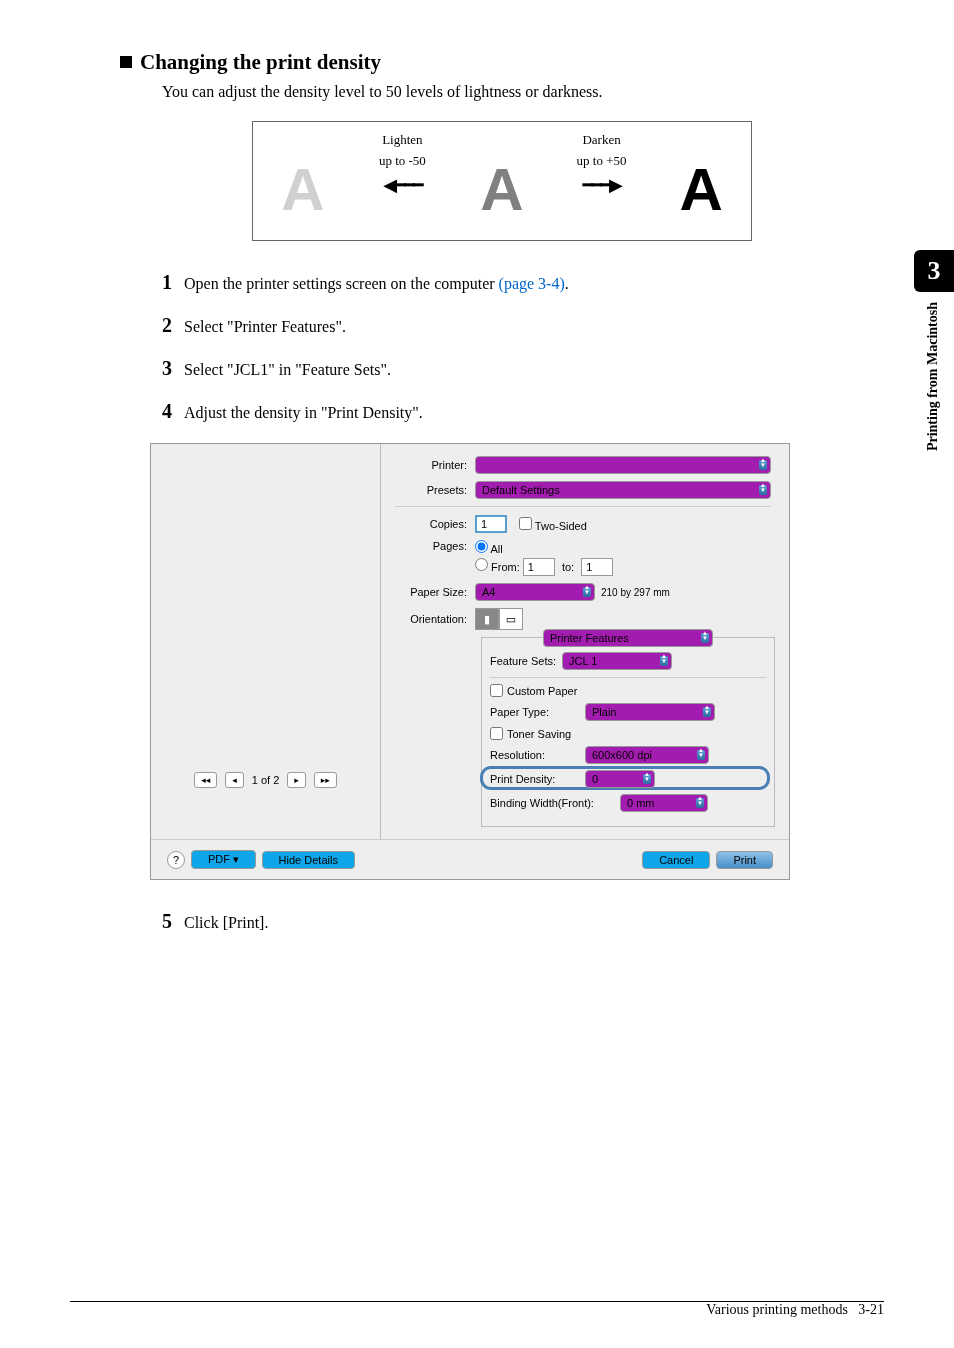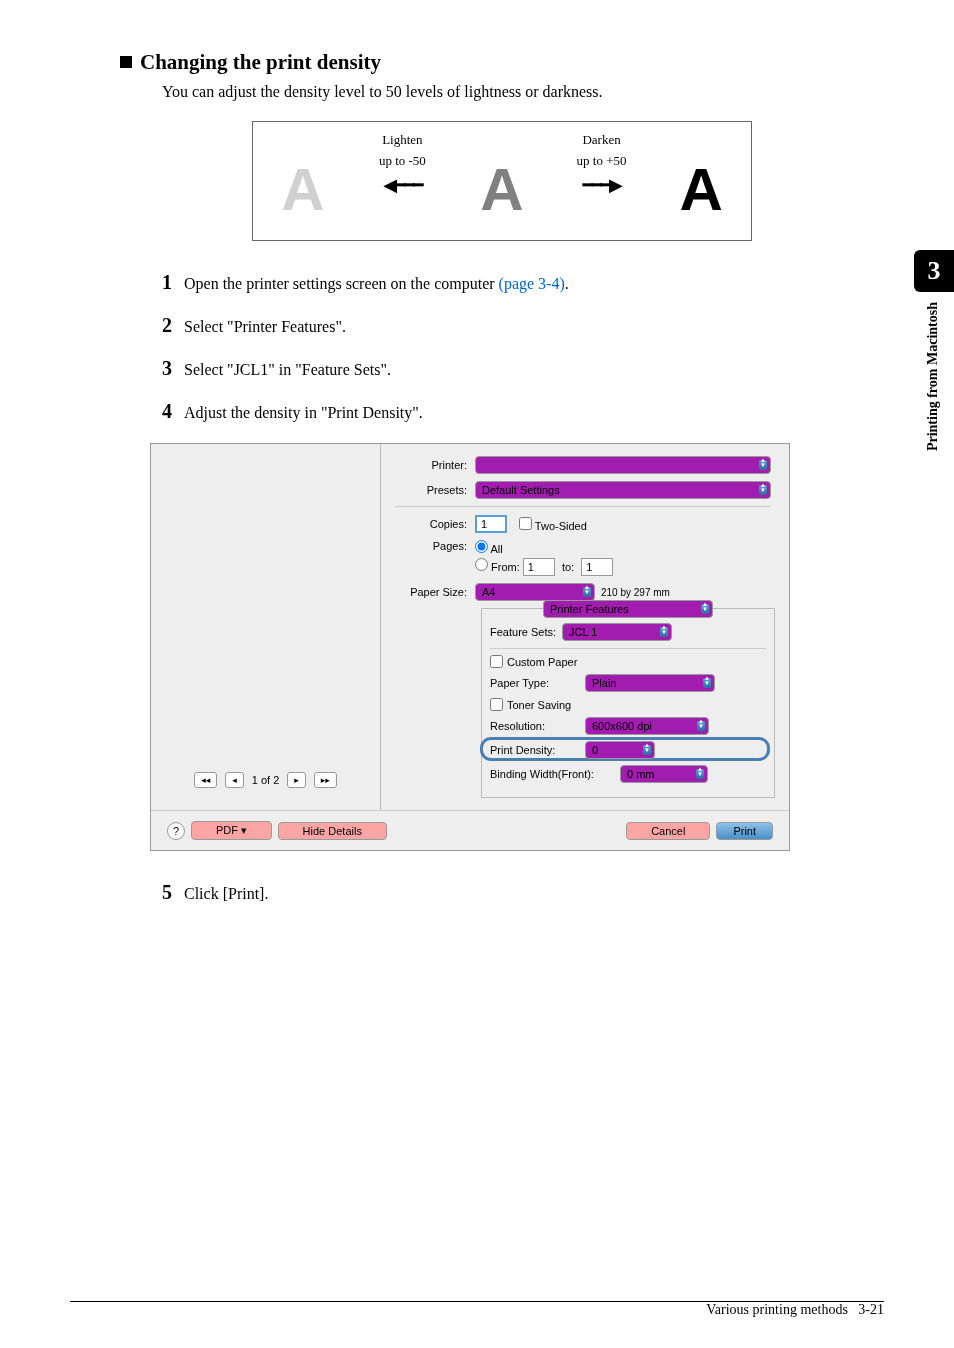--- a/index.html
+++ b/index.html
@@ -226,22 +226,22 @@
       height: 18px;
       display: flex;
       align-items: center;
       justify-content: center;
       background: #fff;
       font-size: 11px;
     }
     .mac-btn {
       border: 1px solid #999;
       border-radius: 4px;
-      background: #fca5a5;
-      padding: 2px 24px;
+      background: #0ea5e9;
+      padding: 2px 16px;
       font-size: 11px;
     }
     .mac-btn.primary {
       background: linear-gradient(#8ec1e8, #4a8fc7);
       color: #000;
       padding: 2px 16px;
     }
     .spacer { flex: 1; }
     
     
@@ -373,20 +373,25 @@
               <input class="num-input" value="1" style="">
               <span style="margin:0 4px">to:</span>
               <input class="num-input" value="1" style="">
             </div>
           </div>
         </div>
         <div class="row">
           <span class="row-label">Paper Size:</span>
           <span class="mac-select" style="width:120px"><span>A4</span><span class="arrows">▲<br>▼</span></span>
           <span style="margin-left:6px;font-size:10px">210 by 297 mm</span>
+        </div>
+        <div class="row">
+          <span class="row-label">Orientation:</span>
+          <span class="orientation-btn active">▮</span>
+            <span class="orientation-btn">▭</span>
         </div>
 
         <div class="feature-box">
           <span class="feature-tab mac-select" style="width:170px"><span>Printer Features</span><span class="arrows">▲<br>▼</span></span>
           <div class="row" style="justify-content:flex-start;margin-top:6px">
             <span style="margin-right:6px">Feature Sets:</span>
             <span class="mac-select" style="width:110px"><span>JCL 1</span><span class="arrows">▲<br>▼</span></span>
           </div>
           <div style="border-top:1px solid #ccc;margin:6px 0"></div>
           <div style="position:relative;padding-right:4px">

